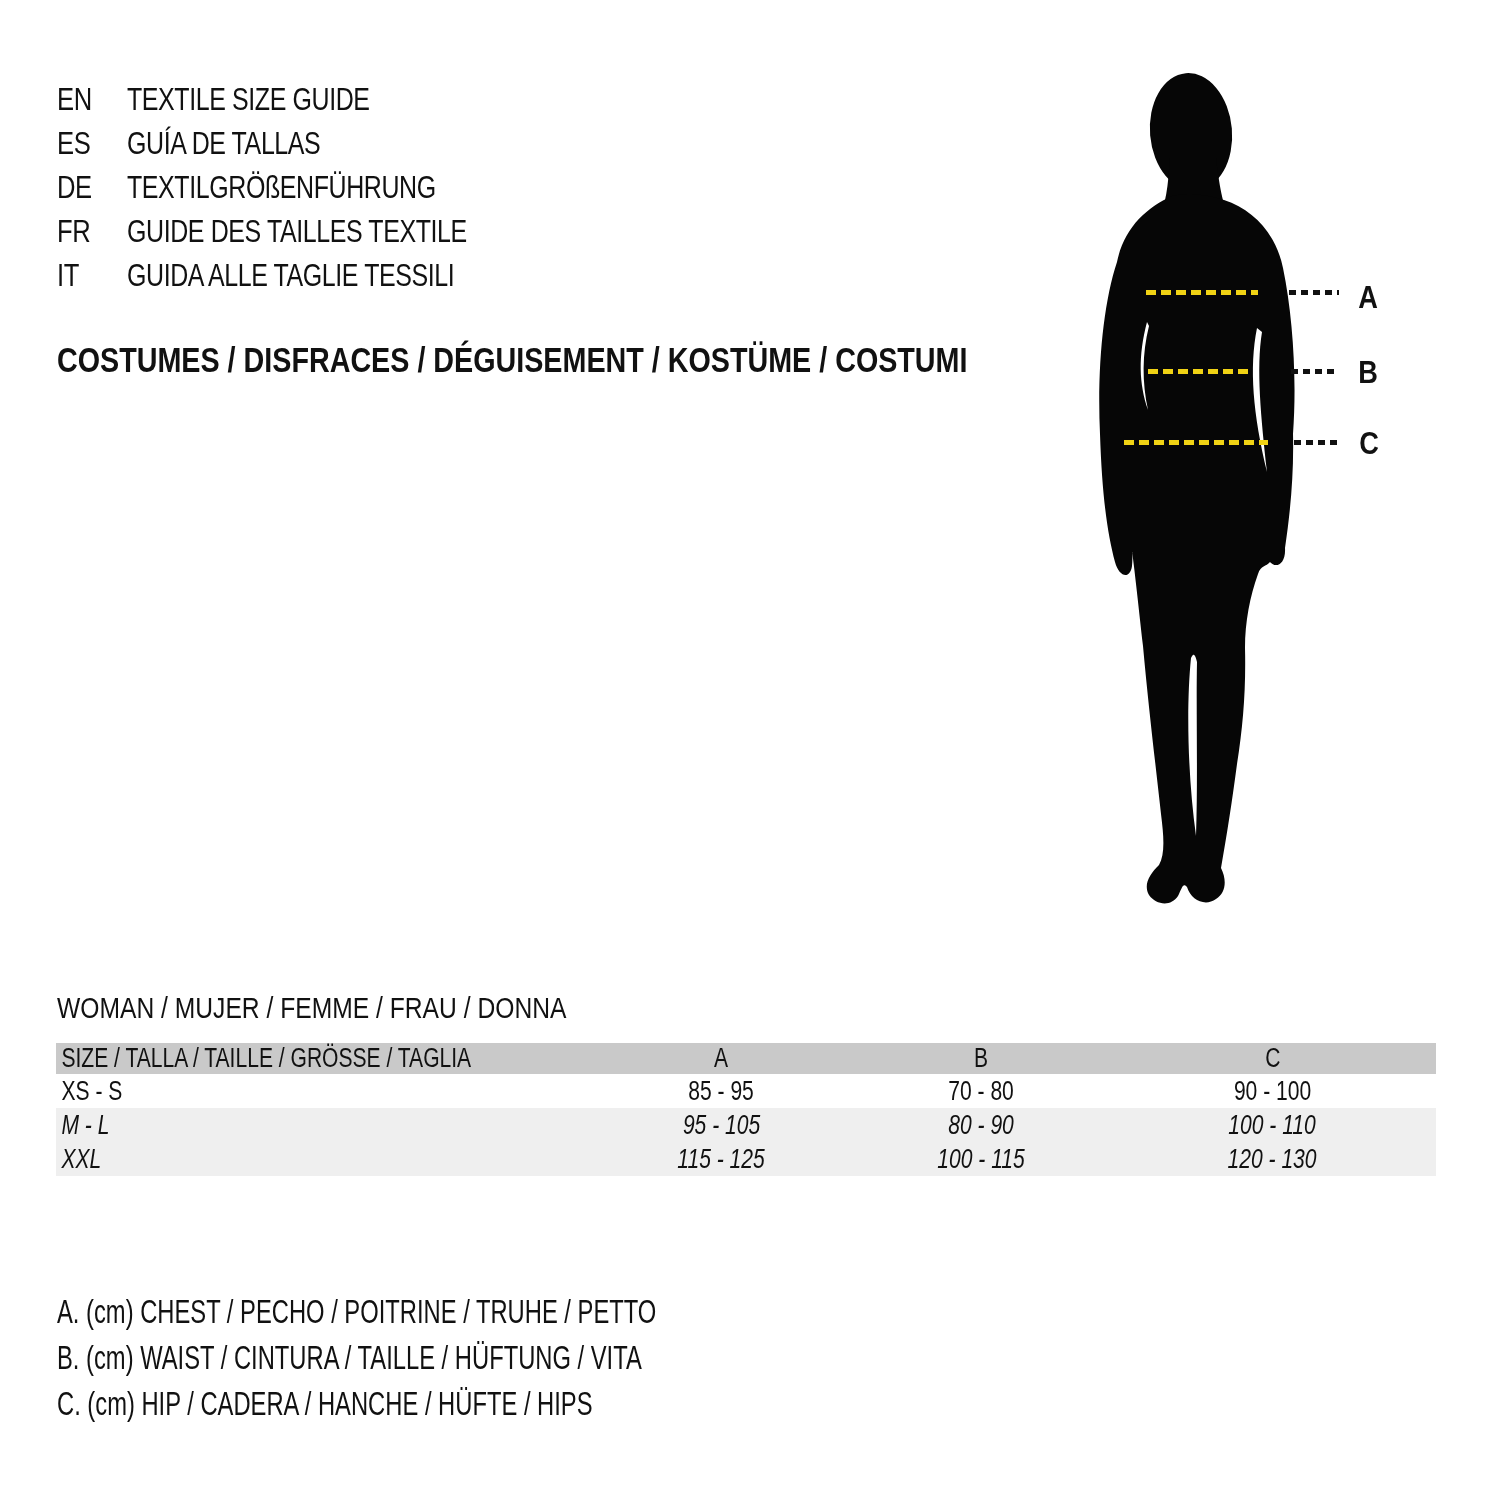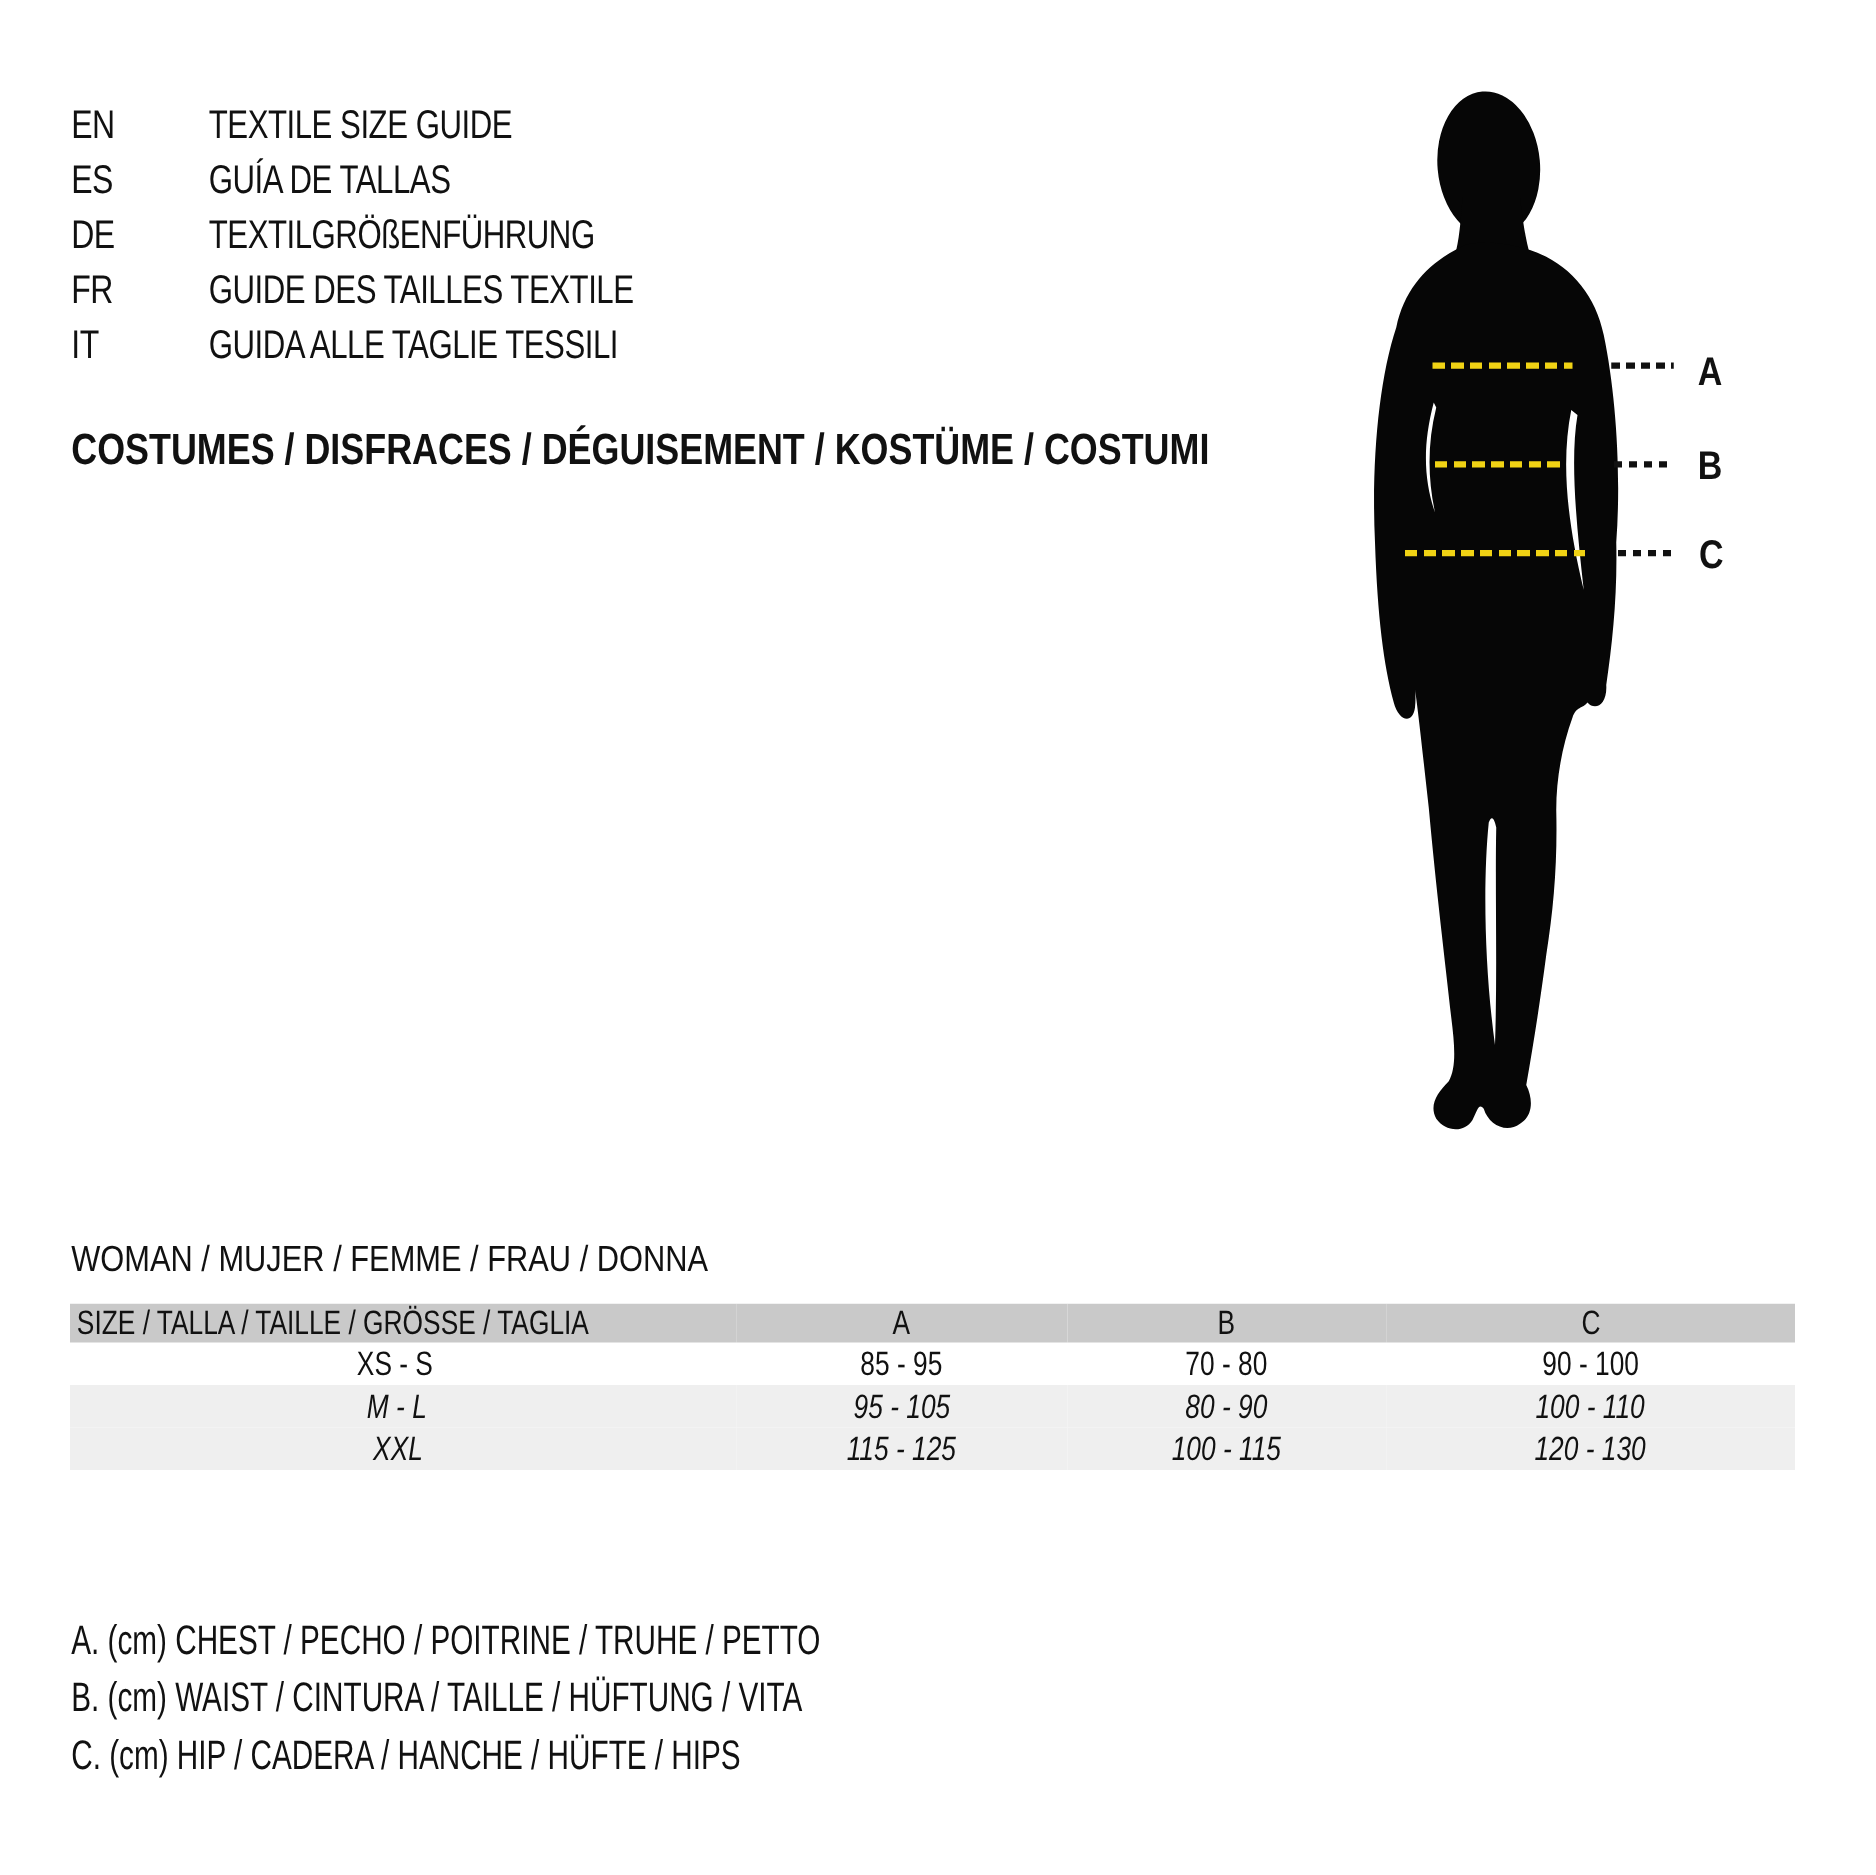--- a/index.html
+++ b/index.html
@@ -13,21 +13,21 @@
   html,body{margin:0;padding:0;}
   body{
     width:1501px;height:1500px;background:var(--paper);
     font-family:"Liberation Sans", sans-serif;color:var(--ink);
     -webkit-font-smoothing:antialiased;
   }
   .page{position:relative;width:1501px;height:1500px;overflow:hidden;background:var(--paper);}
 
   
   .lang-block{position:absolute;left:57px;top:77px;}
-  .lang-row{display:flex;height:44px;align-items:center;font-size:32px;letter-spacing:-0.5px;gap:40px;}
+  .lang-row{display:flex;height:44px;align-items:center;font-size:32px;letter-spacing:-0.5px;}
   .lang-code{width:70px;flex:0 0 70px;display:inline-block;transform:scaleX(.8);transform-origin:0 50%;}
   .lang-label{display:inline-block;transform:scaleX(.78);transform-origin:0 50%;white-space:nowrap;}
 
   
   .category{
     position:absolute;left:57px;top:339px;font-size:35px;font-weight:bold;line-height:42px;
     white-space:nowrap;transform:scaleX(.82);transform-origin:0 50%;
   }
 
   
@@ -48,21 +48,21 @@
   .section-title{
     position:absolute;left:57px;top:992px;font-size:29px;line-height:32px;white-space:nowrap;
     transform:scaleX(.85);transform-origin:0 50%;
   }
   .size-table{
     position:absolute;left:56px;top:1043px;width:1380px;border-collapse:collapse;table-layout:fixed;
     font-size:27px;
   }
   .size-table th,.size-table td{padding:0;font-weight:normal;height:34px;vertical-align:middle;}
   .size-table thead th{height:30px;background:var(--table-header-bg);}
-  .col-size{width:533px;text-align:center;margin-top:40px;}
+  .col-size{width:533px;text-align:left;margin-top:40px;}
   .col-a{width:265px;text-align:center;}
   .col-b{width:255px;text-align:center;}
   .col-c{width:327px;text-align:center;}
   .row-stripe td{background:var(--table-stripe-bg);font-style:italic;}
   .lx{display:inline-block;transform:scaleX(.78);transform-origin:0 50%;white-space:nowrap;padding-left:7px;}
   .cx{display:inline-block;transform:scaleX(.78);white-space:nowrap;}
 
   
   .legend{position:absolute;left:57px;top:1289px;text-align:right;}
   .legend-line{height:46px;display:flex;align-items:center;font-size:33px;}

